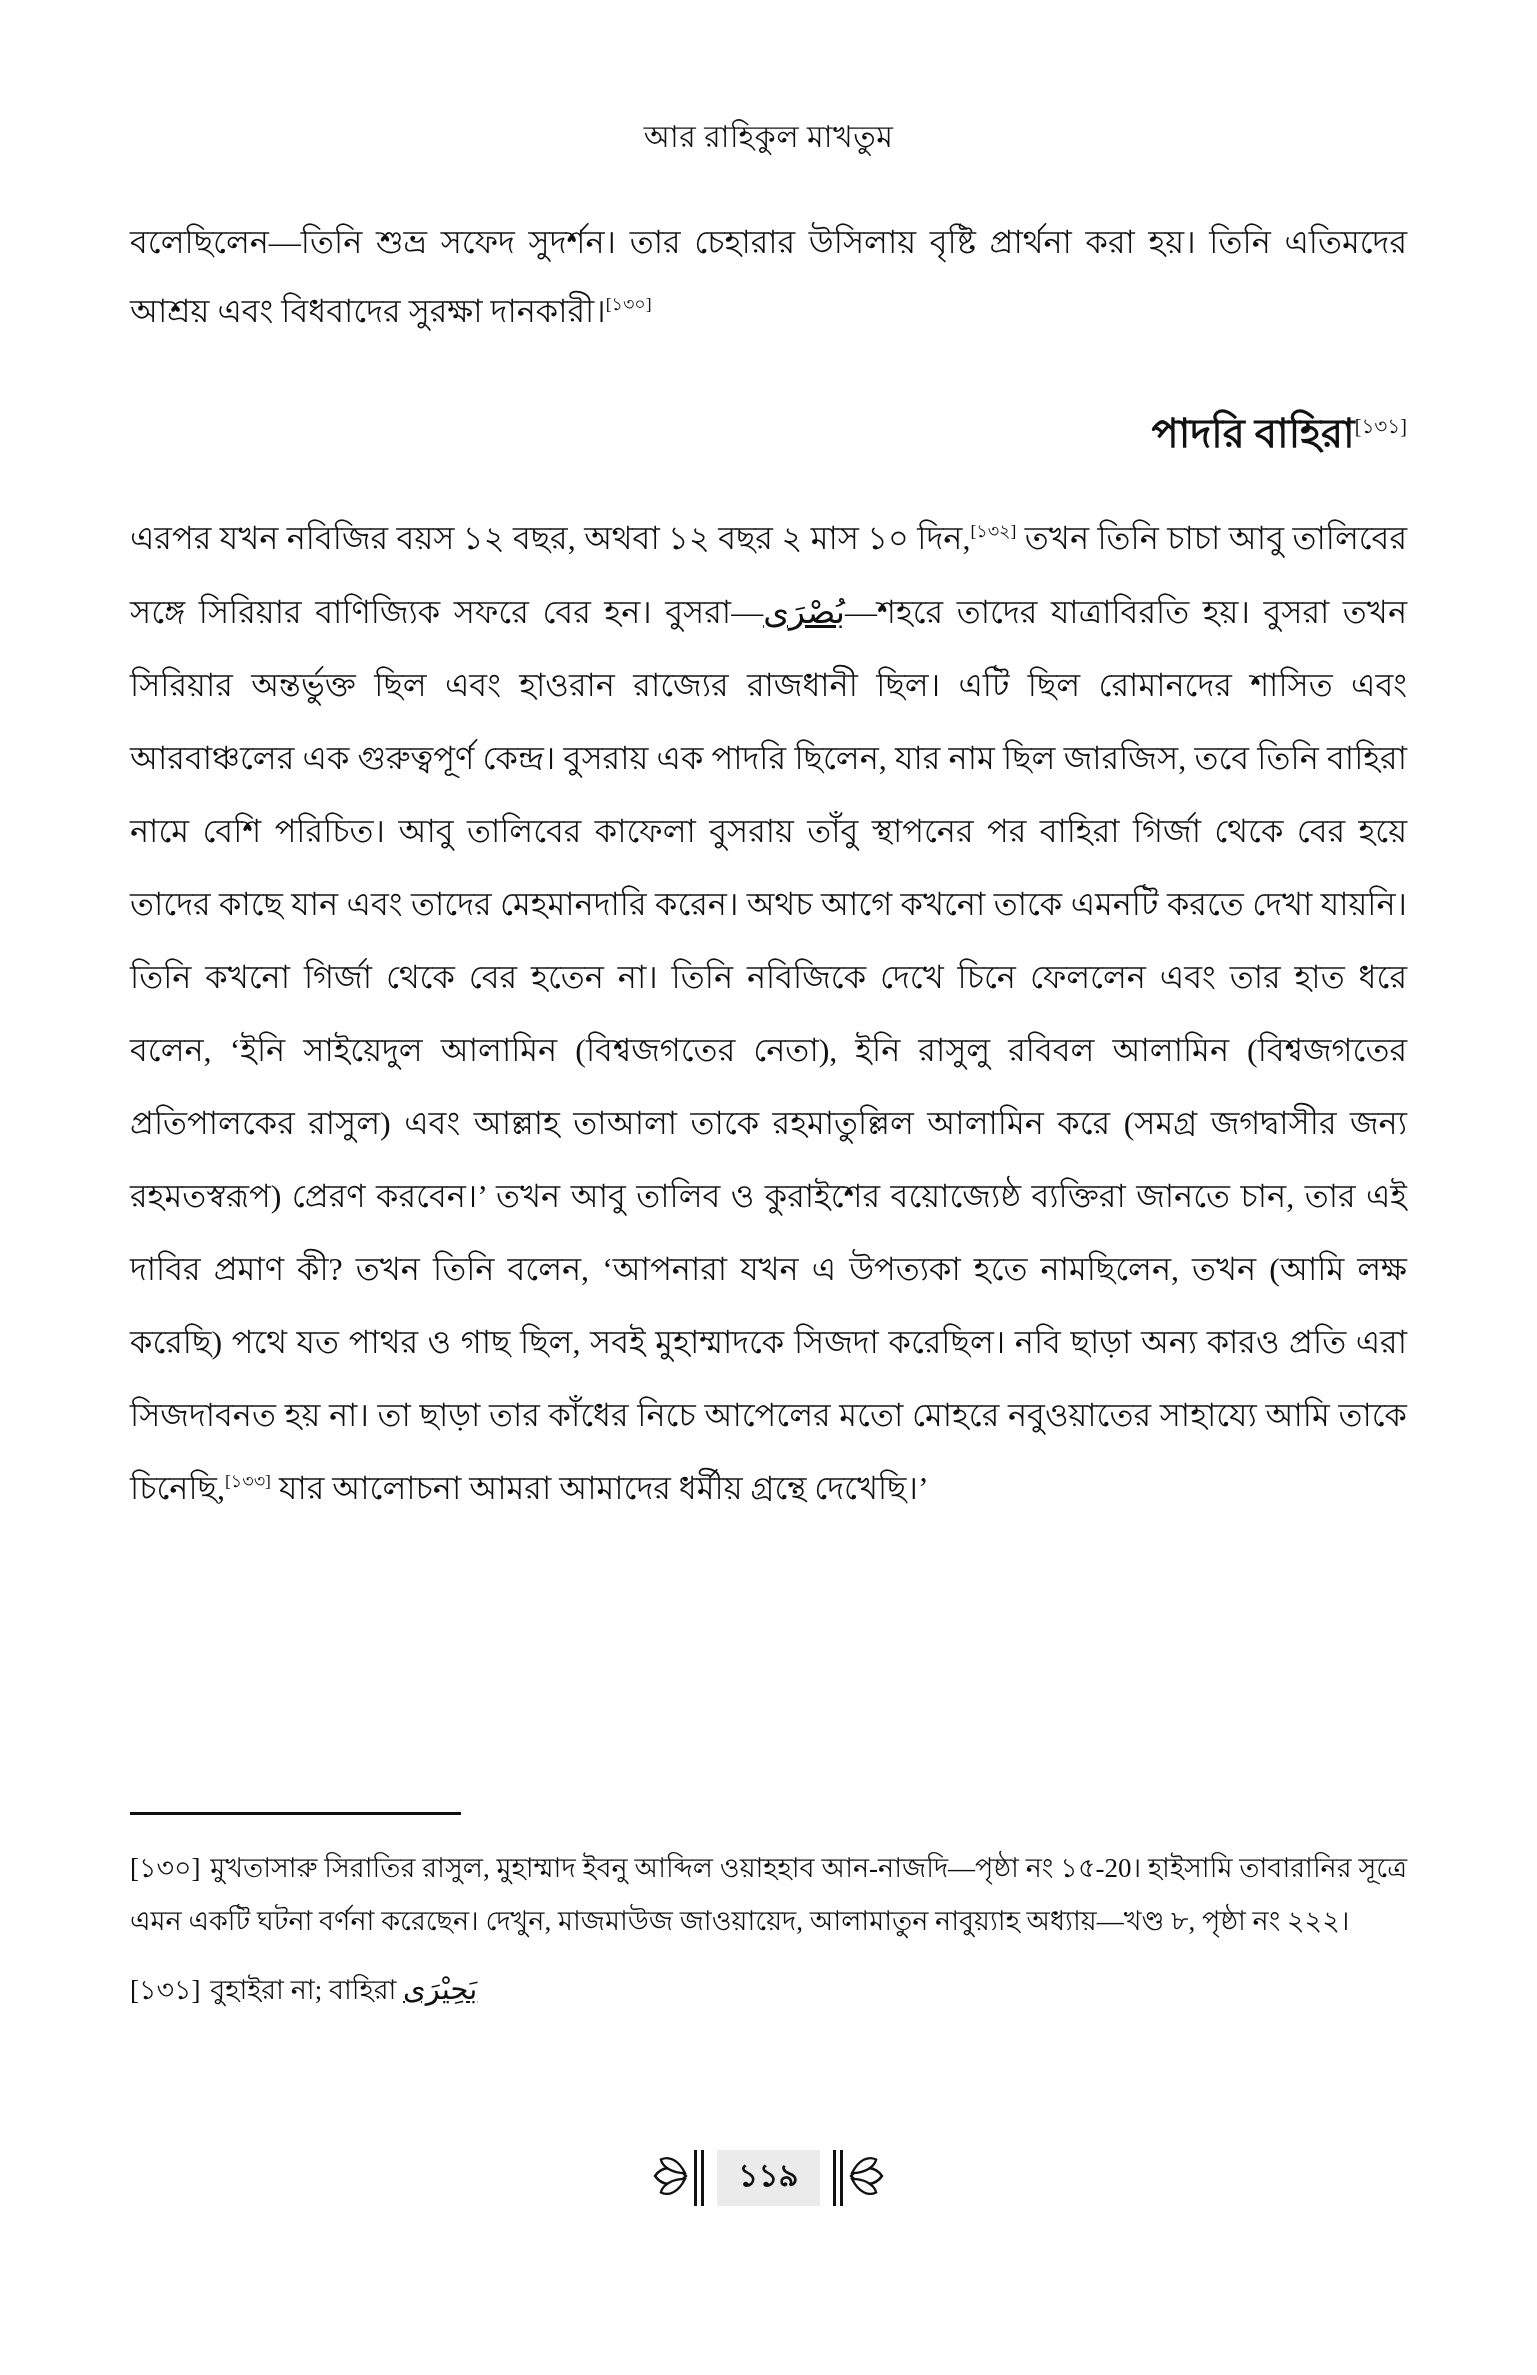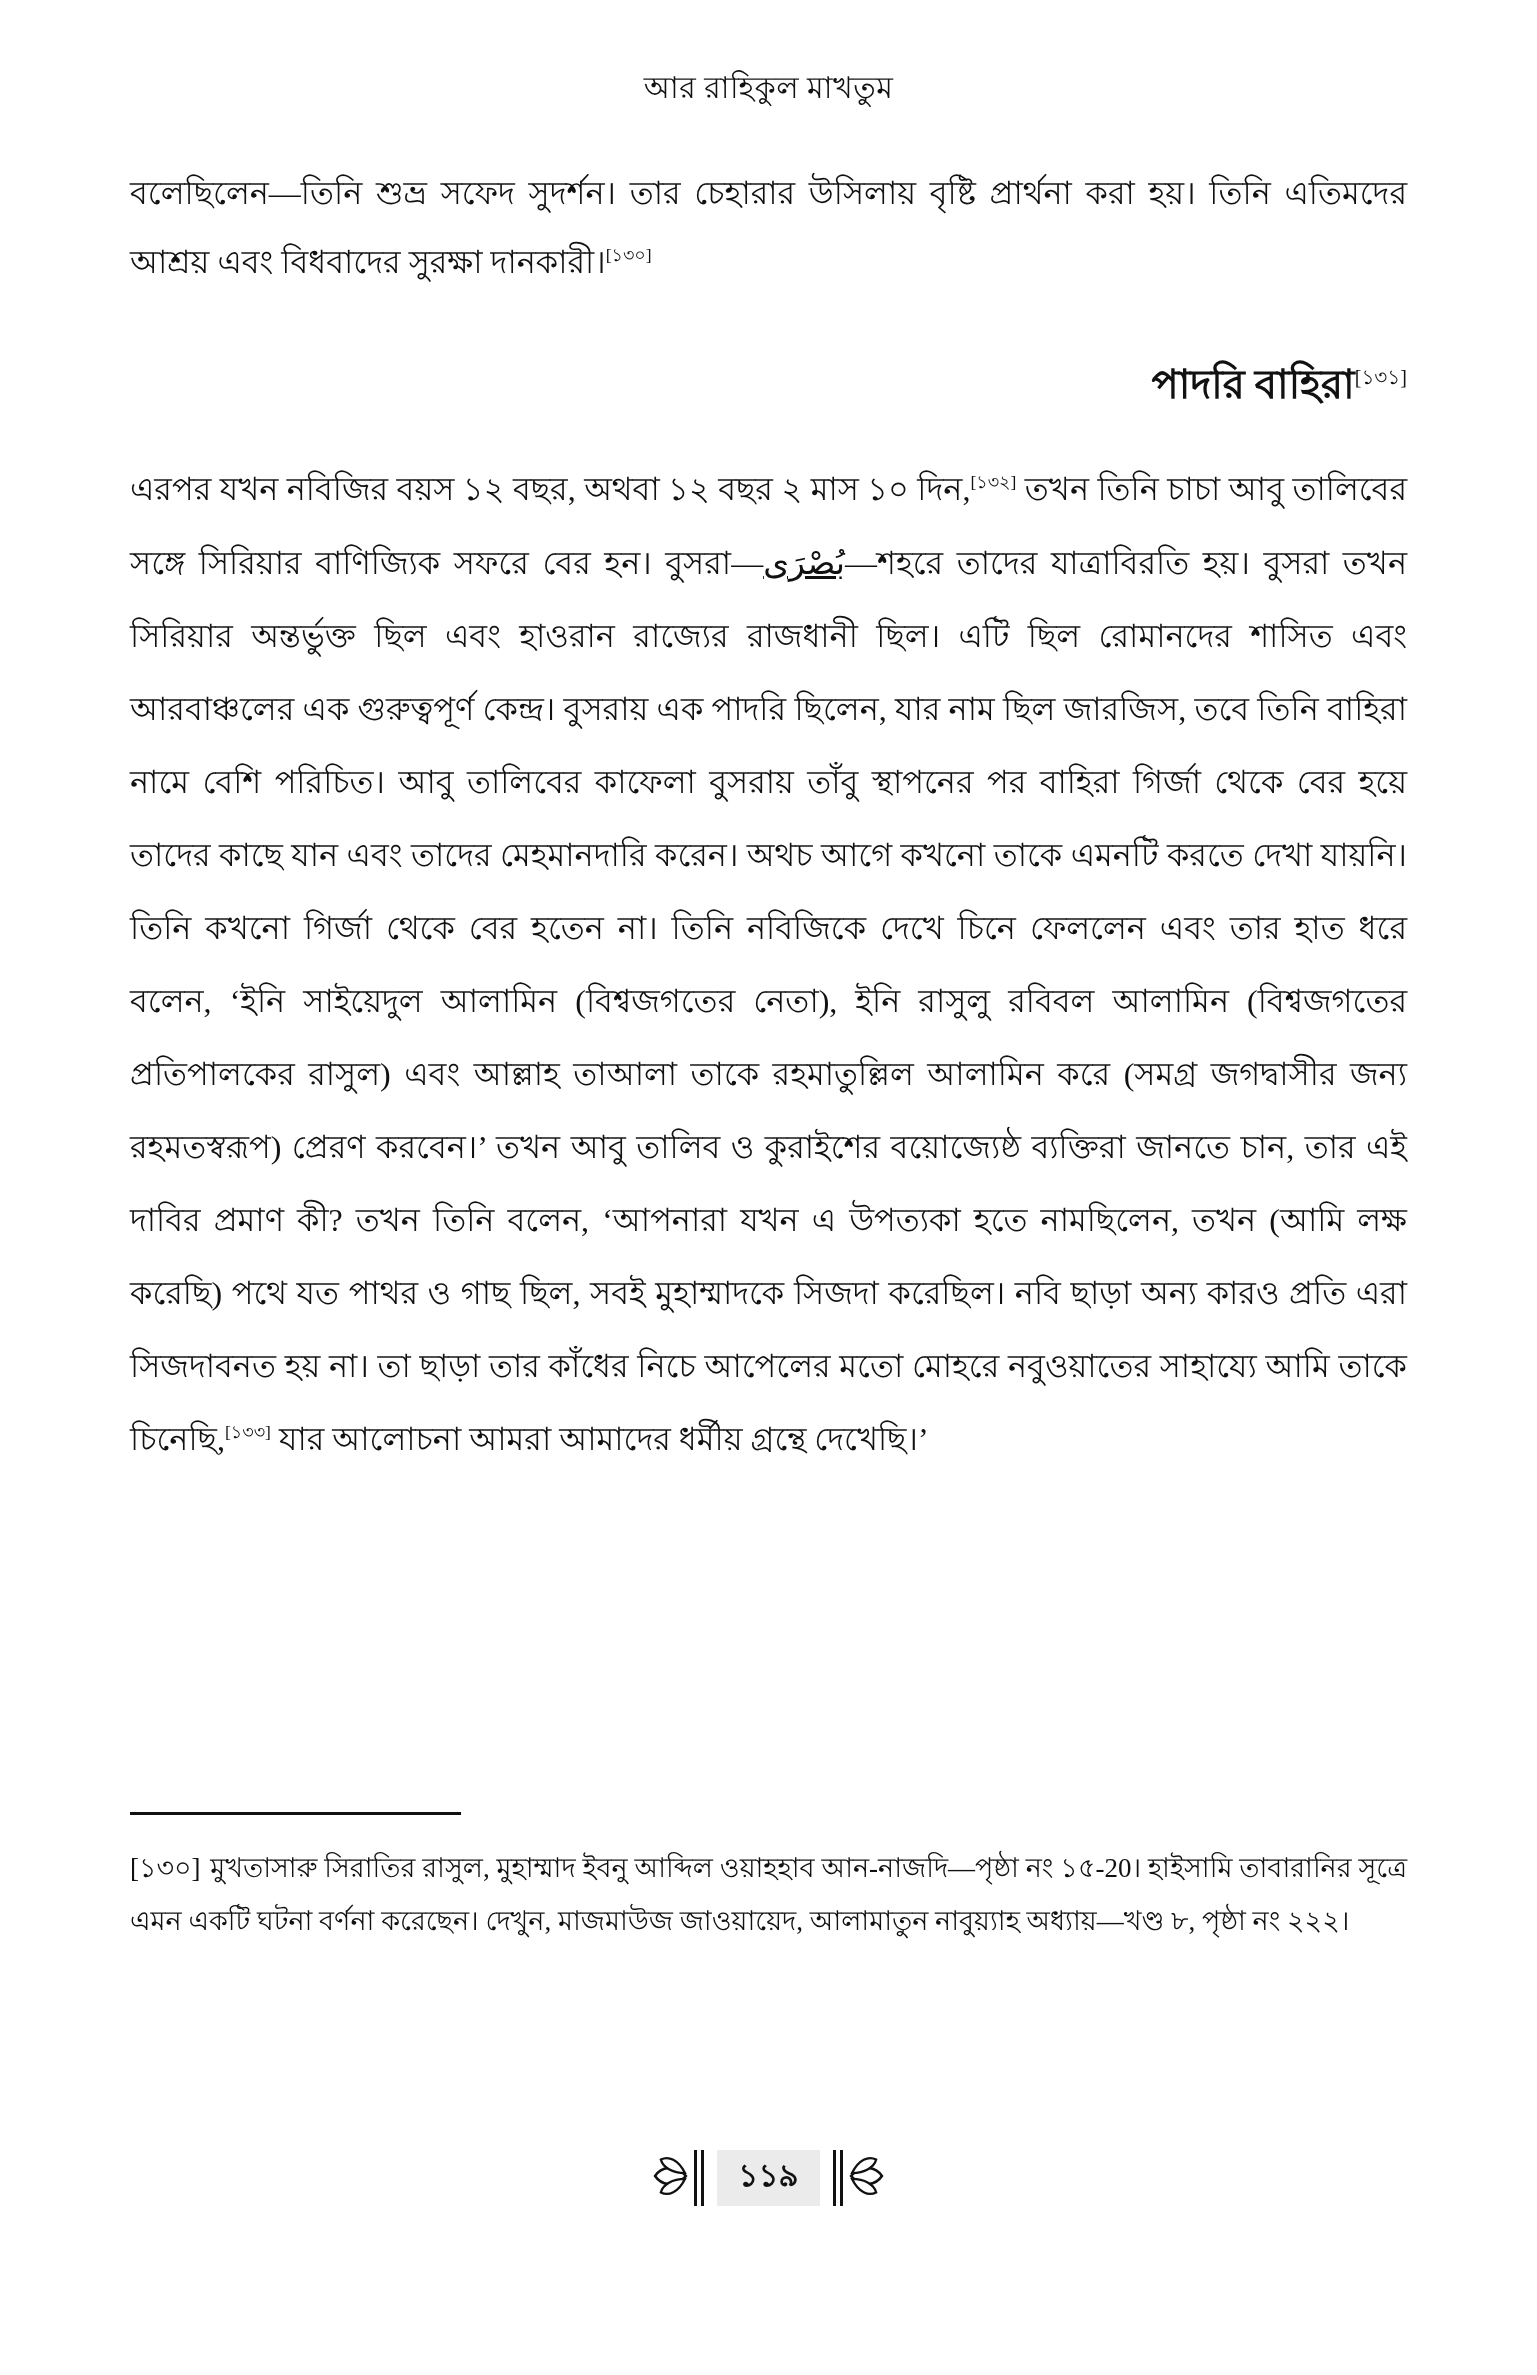--- a/index.html
+++ b/index.html
@@ -10,21 +10,21 @@
   .page {
     position: relative;
     width: 1537px;
     height: 2376px;
     margin: 0 auto;
     background: #ffffff;
     color: #111111;
     font-family: "Liberation Serif", "DejaVu Serif", serif;
     overflow: hidden;
     box-sizing: border-box;
-    padding: 64px 130px 0 130px;
+    padding: 113px 130px 0 130px;
   }
   .running-header {
     text-align: center;
     font-size: 30px;
     letter-spacing: 0.5px;
     margin-bottom: 44px;
   }
   .intro-paragraph {
     margin: 0;
     font-size: 32px;
@@ -128,20 +128,21 @@
 
   <h2 class="section-heading"><span>পাদরি বাহিরা</span><sup class="fn-ref">[১৩১]</sup></h2>
 
   <p class="body-paragraph"><span>এরপর যখন নবিজির বয়স ১২ বছর, অথবা ১২ বছর ২ মাস ১০ দিন,</span><sup class="fn-ref">[১৩২]</sup><span> তখন তিনি চাচা আবু তালিবের সঙ্গে সিরিয়ার বাণিজ্যিক সফরে বের হন। বুসরা—</span><span class="arabic">بُصْرَى</span><span>—শহরে তাদের যাত্রাবিরতি হয়। বুসরা তখন সিরিয়ার অন্তর্ভুক্ত ছিল এবং হাওরান রাজ্যের রাজধানী ছিল। এটি ছিল রোমানদের শাসিত এবং আরবাঞ্চলের এক গুরুত্বপূর্ণ কেন্দ্র। বুসরায় এক পাদরি ছিলেন, যার নাম ছিল জারজিস, তবে তিনি বাহিরা নামে বেশি পরিচিত। আবু তালিবের কাফেলা বুসরায় তাঁবু স্থাপনের পর বাহিরা গির্জা থেকে বের হয়ে তাদের কাছে যান এবং তাদের মেহমানদারি করেন। অথচ আগে কখনো তাকে এমনটি করতে দেখা যায়নি। তিনি কখনো গির্জা থেকে বের হতেন না। তিনি নবিজিকে দেখে চিনে ফেললেন এবং তার হাত ধরে বলেন, ‘ইনি সাইয়েদুল আলামিন (বিশ্বজগতের নেতা), ইনি রাসুলু রবিবল আলামিন (বিশ্বজগতের প্রতিপালকের রাসুল) এবং আল্লাহ তাআলা তাকে রহমাতুল্লিল আলামিন করে (সমগ্র জগদ্বাসীর জন্য রহমতস্বরূপ) প্রেরণ করবেন।’ তখন আবু তালিব ও কুরাইশের বয়োজ্যেষ্ঠ ব্যক্তিরা জানতে চান, তার এই দাবির প্রমাণ কী? তখন তিনি বলেন, ‘আপনারা যখন এ উপত্যকা হতে নামছিলেন, তখন (আমি লক্ষ করেছি) পথে যত পাথর ও গাছ ছিল, সবই মুহাম্মাদকে সিজদা করেছিল। নবি ছাড়া অন্য কারও প্রতি এরা সিজদাবনত হয় না। তা ছাড়া তার কাঁধের নিচে আপেলের মতো মোহরে নবুওয়াতের সাহায্যে আমি তাকে চিনেছি,</span><sup class="fn-ref">[১৩৩]</sup><span> যার আলোচনা আমরা আমাদের ধর্মীয় গ্রন্থে দেখেছি।’</span></p>
 
   <div class="footnotes-section">
     <hr class="footnote-separator">
 
     <p class="footnote"><span class="fn-marker">[১৩০]</span><span>মুখতাসারু সিরাতির রাসুল, মুহাম্মাদ ইবনু আব্দিল ওয়াহহাব আন-নাজদি—পৃষ্ঠা নং ১৫-20। হাইসামি তাবারানির সূত্রে এমন একটি ঘটনা বর্ণনা করেছেন। দেখুন, মাজমাউজ জাওয়ায়েদ, আলামাতুন নাবুয়্যাহ অধ্যায়—খণ্ড ৮, পৃষ্ঠা নং ২২২।</span></p>
 
+    <p class="footnote"><span class="fn-marker">[১৩১]</span><span>বুহাইরা না; বাহিরা </span><span class="arabic">بَحِيْرَى</span></p>
 
   </div>
 
   <div class="page-footer">
     <span class="ornament-icon">
       <svg width="35" height="56" viewBox="0 0 36 58" xmlns="http://www.w3.org/2000/svg">
         <path d="M34 29 C22 16 8 20 2 29 C8 38 22 42 34 29 Z" fill="#ffffff" stroke="#111111" stroke-width="2.6"></path>
         <path d="M33 26 C26 12 16 8 8 12 C10 20 20 26 33 26 Z" fill="#ffffff" stroke="#111111" stroke-width="2.4"></path>
         <path d="M33 32 C26 46 16 50 8 46 C10 38 20 32 33 32 Z" fill="#ffffff" stroke="#111111" stroke-width="2.4"></path>
       </svg>

